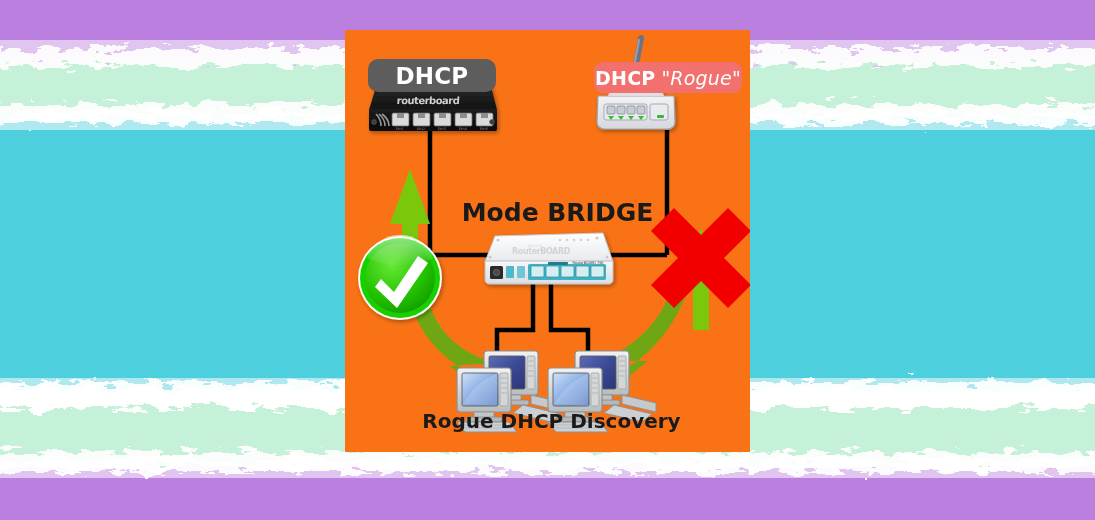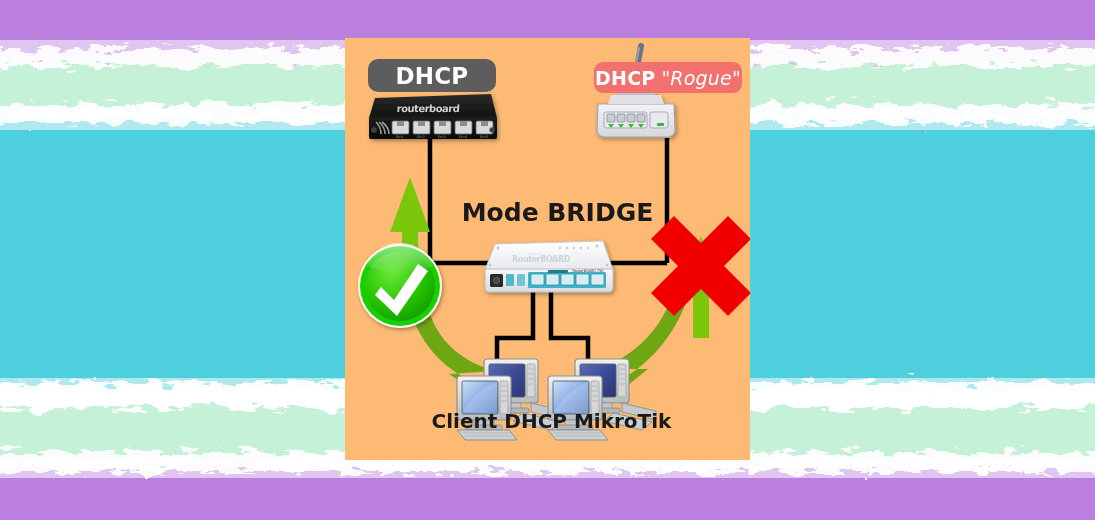--- a/index.html
+++ b/index.html
@@ -11,22 +11,21 @@
   }
   #stage{position:absolute;inset:0;width:1095px;height:520px;overflow:hidden;}
 
   
   .bg-wrap{position:absolute;inset:0;}
   .bg-svg{position:absolute;inset:0;width:1095px;height:520px;display:block;}
 
   
   .panel{
     position:absolute;left:345px;top:30px;width:405px;height:422px;
-    background:#fdba74;
-    margin-top:8px;
+    background:#f97316;
   }
   .panel-svg{position:absolute;left:0;top:0;width:405px;height:422px;display:block;}
 
   
   .badge{
     position:absolute;
     display:flex;align-items:center;justify-content:center;
     color:#ffffff;white-space:nowrap;
     font-weight:bold;
     letter-spacing:.2px;
@@ -418,16 +417,16 @@
   <div class="badge badge-rogue">
     <span class="w1">DHCP</span>
     <span class="w2">"Rogue"</span>
   </div>
 
   <div class="caption cap-bridge">
     <span class="cap-inner">Mode BRIDGE</span>
   </div>
 
   <div class="caption cap-client">
-    <span class="cap-inner">Client DHCP MikroTik</span>
+    <span class="cap-inner">Rogue DHCP Discovery</span>
   </div>
 
 </div>
 
 </body></html>

